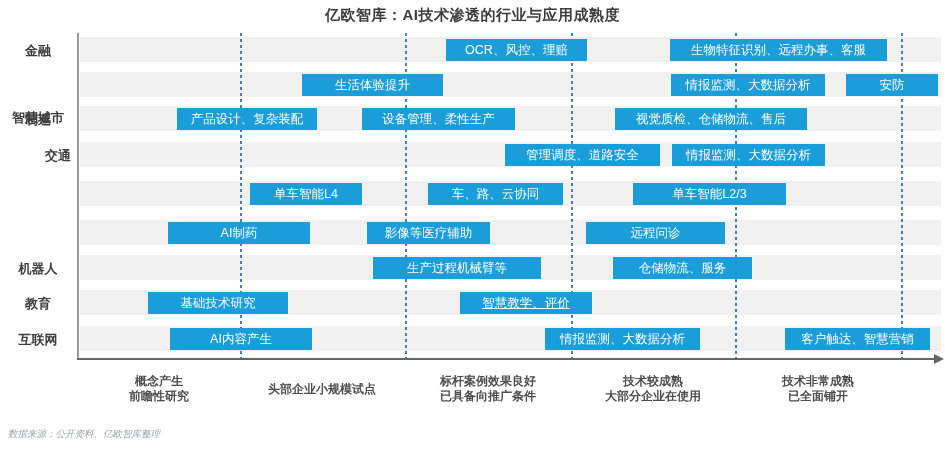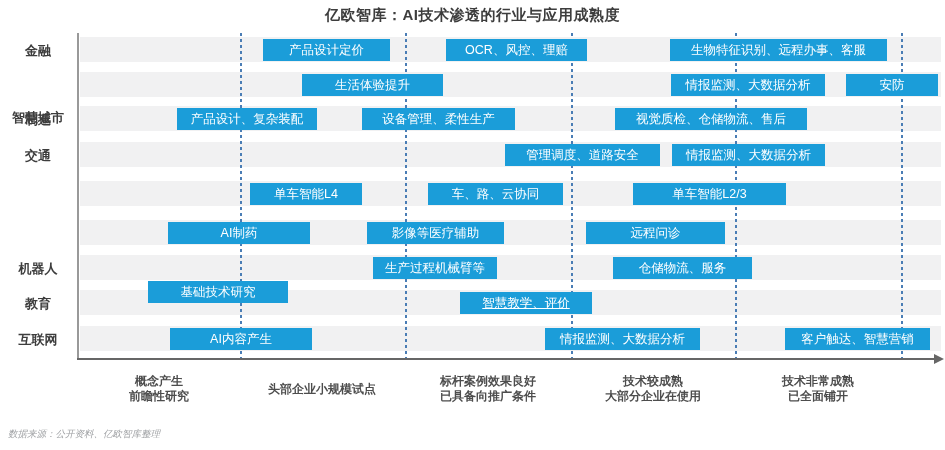--- a/index.html
+++ b/index.html
@@ -56,62 +56,61 @@
 <div class="title">亿欧智库：AI技术渗透的行业与应用成熟度</div>
 
 <div id="plot">
   <div class="vaxis"></div>
   <div class="haxis"></div>
   <div class="axis-arrow"></div>
 <div class="stripe" style="top: 37px;"></div>
     <div class="row-label" style="top: 35px;">
       <div>金融</div>
     </div>
-    <div class="box" style="left: 263px; width: 127px; top: 39px;">产品设计定价</div>
     <div class="box" style="left: 446px; width: 141px; top: 39px;">OCR、风控、理赔</div>
     <div class="box" style="left: 670px; width: 217px; top: 39px;">生物特征识别、远程办事、客服</div>
     <div class="stripe" style="top: 72px;"></div>
     <div class="row-label" style="top: 70px; margin-top: 32px;">
       <div>智慧城市</div>
     </div>
     <div class="box" style="left: 302px; width: 141px; top: 74px;">生活体验提升</div>
     <div class="box" style="left: 671px; width: 154px; top: 74px;">情报监测、大数据分析</div>
     <div class="box" style="left: 846px; width: 92px; top: 74px;">安防</div>
     <div class="stripe" style="top: 106px;"></div>
     <div class="row-label" style="top: 104px;">
       <div>制造</div>
     </div>
     <div class="box" style="left: 177px; width: 140px; top: 108px;">产品设计、复杂装配</div>
     <div class="box" style="left: 362px; width: 153px; top: 108px;">设备管理、柔性生产</div>
     <div class="box" style="left: 615px; width: 192px; top: 108px;">视觉质检、仓储物流、售后</div>
     <div class="stripe" style="top: 142px;"></div>
-    <div class="row-label" style="top: 140px;">
+    <div class="row-label" style="top: 140px; padding-left: 20px;">
       <div>交通</div>
     </div>
     <div class="box" style="left: 505px; width: 155px; top: 144px;">管理调度、道路安全</div>
     <div class="box" style="left: 672px; width: 153px; top: 144px;">情报监测、大数据分析</div>
     <div class="stripe" style="top: 181px;"></div>
     <div class="box" style="left: 250px; width: 112px; top: 183px;">单车智能L4</div>
     <div class="box" style="left: 428px; width: 135px; top: 183px;">车、路、云协同</div>
     <div class="box" style="left: 633px; width: 153px; top: 183px;">单车智能L2/3</div>
     <div class="stripe" style="top: 220px;"></div>
     <div class="box" style="left: 168px; width: 142px; top: 222px;">AI制药</div>
-    <div class="box" style="left: 367px; width: 137px; top: 222px;">影像等医疗辅助</div>
+    <div class="box" style="left: 367px; width: 123px; top: 222px;">影像等医疗辅助</div>
     <div class="box" style="left: 586px; width: 139px; top: 222px;">远程问诊</div>
     <div class="stripe" style="top: 255px;"></div>
     <div class="row-label" style="top: 253px;">
       <div>机器人</div>
     </div>
-    <div class="box" style="left: 373px; width: 124px; top: 257px;">生产过程机械臂等</div>
+    <div class="box" style="left: 373px; width: 168px; top: 257px;">生产过程机械臂等</div>
     <div class="box" style="left: 613px; width: 139px; top: 257px;">仓储物流、服务</div>
     <div class="stripe" style="top: 290px;"></div>
     <div class="row-label" style="top: 288px;">
       <div>教育</div>
     </div>
-    <div class="box" style="left: 148px; width: 140px; top: 281px;">基础技术研究</div>
+    <div class="box" style="left: 148px; width: 140px; top: 292px;">基础技术研究</div>
     <div class="box" style="left: 460px; width: 132px; top: 292px; text-decoration: underline;">智慧教学、评价</div>
     <div class="stripe" style="top: 326px;"></div>
     <div class="row-label" style="top: 324px;">
       <div>互联网</div>
     </div>
     <div class="box" style="left: 170px; width: 142px; top: 328px;">AI内容产生</div>
     <div class="box" style="left: 545px; width: 155px; top: 328px;">情报监测、大数据分析</div>
     <div class="box" style="left: 785px; width: 145px; top: 328px;">客户触达、智慧营销</div>
     <div class="dash" style="left: 240px;"></div>
     <div class="dash" style="left: 405px;"></div>

